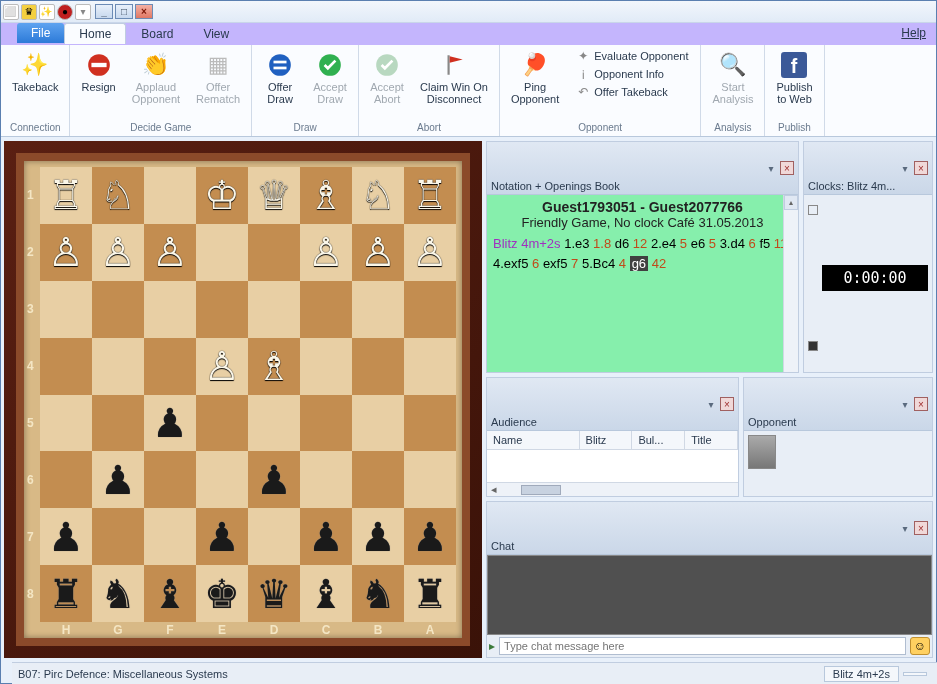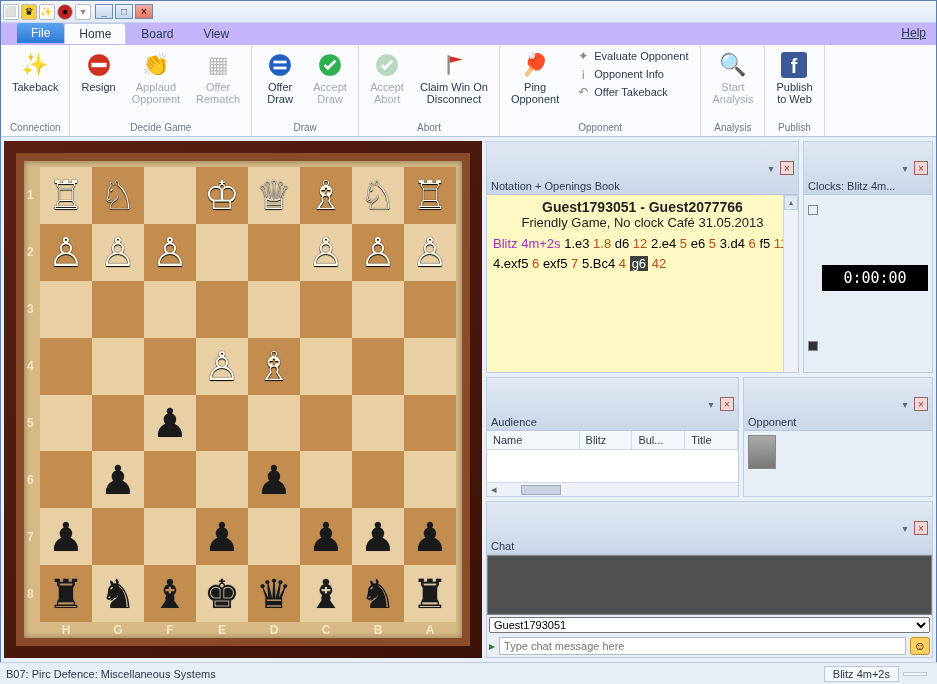--- a/index.html
+++ b/index.html
@@ -37,21 +37,21 @@
 .file-labels { position:absolute; left:16px; right:6px; bottom:1px; height:14px; display:flex; }
 .file-labels div { flex:1; text-align:center; color:#f4e6c4; font-weight:bold; font-size:12px; }
 .right-col { flex:1; display:flex; flex-direction:column; gap:4px; }
 .panel { background:#e8eef6; border:1px solid #c0cde0; display:flex; flex-direction:column; }
 .phdr { background: linear-gradient(#e0e8f3,#cad7e8); border-bottom:1px solid #b8c8dc; padding:2px 4px; display:flex; align-items:center; font-size:11px; color:#2a3a4e; }
 .phdr .ptitle { flex:1;margin-top:36px; }
 .phdr .pbtn { width:14px; height:14px; margin-left:2px; display:flex;align-items:center;justify-content:center;cursor:pointer; font-size:10px; color:#5a6a7e; }
 .phdr .pbtn.x { border:1px solid #a06060; color:#a03030; background:#f0d8d8; }
 .top-row { display:flex; gap:4px; height:232px; }
 .notation-panel { flex:1; }
-.notation-body { flex:1; background:#fef9c3; padding:4px 6px; font-size:13px; position:relative; }
+.notation-body { flex:1; background:#86efac; padding:4px 6px; font-size:13px; position:relative; }
 .nb-title { text-align:center; font-weight:bold; font-size:14px; color:#222; }
 .nb-sub { text-align:center; font-size:13px; color:#222; margin-bottom:4px; }
 .moves { line-height:1.5; }
 .moves .tc { color:#a030c0; }
 .moves .tm { color:#c04a1a; }
 .moves .cur { background:#404040; color:#fff; padding:0 2px; }
 .clocks-panel { width:130px; }
 .clocks-body { flex:1; background:#e8eef6; display:flex; flex-direction:column; gap:20px; padding:10px 4px; }
 .clock { display:flex; align-items:center; gap:4px; }
 .clock .cb { width:10px; height:10px; border:1px solid #888; }
@@ -68,21 +68,21 @@
 .avatar { width:28px; height:34px; background: linear-gradient(#aaa,#777); border:1px solid #888; }
 .chat-panel { flex:1; min-height:0; }
 .chat-body { flex:1; display:flex; flex-direction:column; min-height:0; }
 .chat-log { flex:1; background:#505050; border:1px solid #888; }
 .chat-sel { display:flex; padding:2px; gap:2px; }
 .chat-sel select { flex:1; font-size:11px; }
 .chat-input-row { display:flex; align-items:center; padding:2px; gap:4px; }
 .chat-input-row .arrow { color:#3a7a3a; font-size:12px; }
 .chat-input-row input { flex:1; border:1px solid #b0bdd0; padding:2px 4px; font-size:11px; }
 .chat-input-row .emoji { width:20px; height:18px; background:#ffd060; border:1px solid #c09030; border-radius:3px; display:flex;align-items:center;justify-content:center;font-size:12px; }
-.statusbar { position:absolute; bottom:0; left:0; right:0; height:22px; background:#e8eef6; border-top:1px solid #c0cde0; display:flex; align-items:center; padding:0 6px; font-size:11px; color:#2a3a4e; }
+.statusbar { position:absolute; bottom:0; left:12px; right:0; height:22px; background:#e8eef6; border-top:1px solid #c0cde0; display:flex; align-items:center; padding:0 6px; font-size:11px; color:#2a3a4e; }
 .statusbar .spacer { flex:1; }
 .statusbar .sb-box { border:1px solid #b8c8dc; padding:1px 8px; background:#f4f7fb; margin-right:4px; }
 .notation-scroll { position:absolute; right:0; top:0; bottom:0; width:15px; background:#eef2f8; border-left:1px solid #d0d8e4; }
 .notation-scroll .sbtn { height:15px; border:1px solid #c0cde0; background:#e0e8f3; display:flex;align-items:center;justify-content:center;font-size:8px;color:#666; }
 svg.ricon { width:26px;height:26px; }
 </style>
 </head>
 <body>
 
 <div class="titlebar">
@@ -407,25 +407,20 @@
       </div>
     </div>
     <div class="panel chat-panel">
       <div class="phdr">
         <div class="ptitle">Chat</div>
         <div class="pbtn">▾</div>
         <div class="pbtn x">×</div>
       </div>
       <div class="chat-body">
         <div class="chat-log" style="min-height:38px"></div>
-        <div class="chat-sel">
-          <select>
-            <option>Guest1793051</option>
-          </select>
-        </div>
         <div class="chat-input-row">
           <span class="arrow">▸</span>
           <input type="text" placeholder="Type chat message here" style="">
           <div class="emoji">☺</div>
         </div>
       </div>
     </div>
   </div>
 </div>
 

